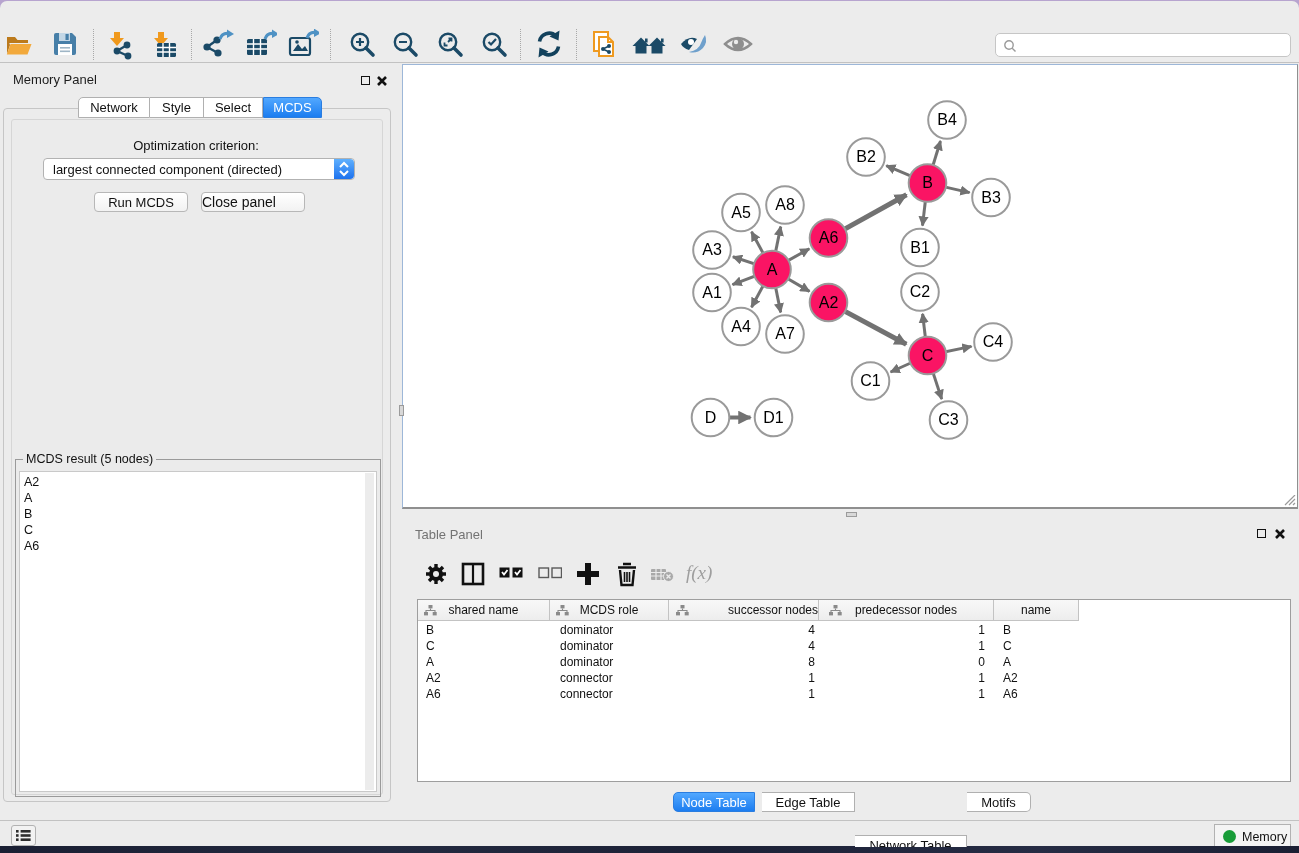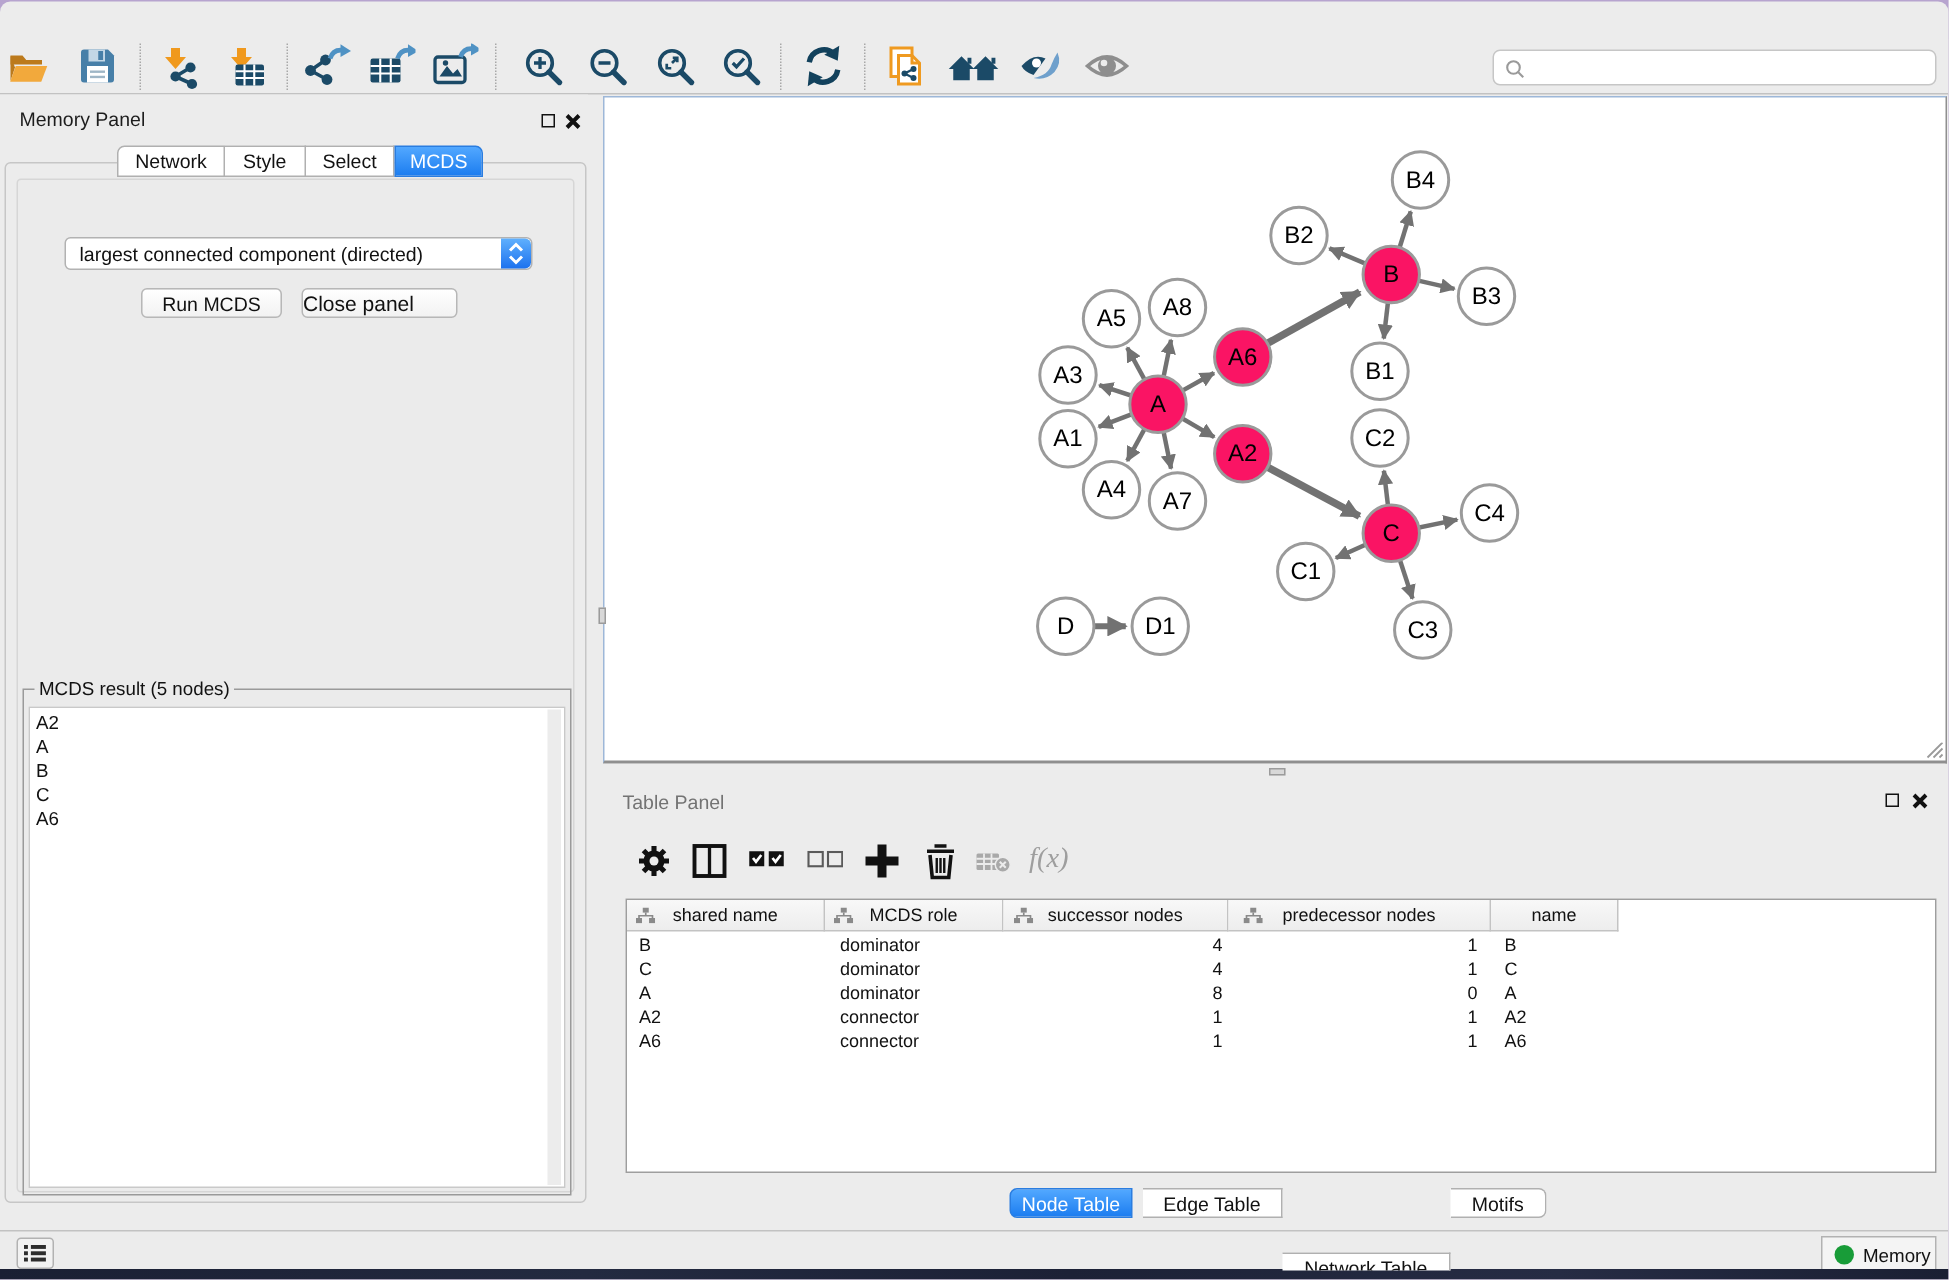--- a/index.html
+++ b/index.html
@@ -194,20 +194,21 @@
     </svg>
     <div class="tabrow" style="left:78px; top:34px; width:250px; height:21px;">
       <div class="tab" style="left:0; width:72px; border-radius:5px 0 0 0;">Network</div>
       <div class="tab" style="left:72px; width:54px; border-left:none;">Style</div>
       <div class="tab" style="left:126px; width:59px; border-left:none;">Select</div>
       <div class="tab sel" style="left:185px; width:59px; border-radius:0 5px 0 0;">MCDS</div>
     </div>
     <div id="cpbox">
         <div id="cpinner"></div>
       </div>
+    <div style="position:absolute; left:0; width:392px; top:75px; text-align:center; font-size:13px; color:#111;">Optimization criterion:</div>
     <div style="position:absolute; left:43px; top:95px; width:312px; height:22px; background:#fff; border:1px solid #b2b2b2; border-radius:4px;">
       <div style="position:absolute; left:9px; top:3px; font-size:13px; color:#111;">largest connected component (directed)</div>
       <div style="position:absolute; right:0px; top:0px; width:20px; height:20px; background:linear-gradient(#5fb0fe,#1d72ee); border-radius:0 4px 4px 0;">
         <svg width="20" height="20">
             <path d="M6 8 L10 4 L14 8" fill="none" stroke="#fff" stroke-width="2"></path>
             <path d="M6 12 L10 16 L14 12" fill="none" stroke="#fff" stroke-width="2"></path>
           </svg>
       </div>
     </div>
     <div style="position:absolute; left:94px; top:129px; width:94px; height:20px; background:linear-gradient(#ffffff,#f2f2f2); border:1px solid #b7b7b7; border-radius:4px; text-align:center; line-height:19px; font-size:13px; color:#111;">Run MCDS</div>
@@ -347,21 +348,21 @@
     <svg style="position:absolute;left:248px;top:48px" width="24" height="14" viewBox="0 0 24 14">
       <rect x="1" y="1" width="15" height="11" rx="1" fill="#a9a9a9"></rect>
       <path d="M1 4.5 H16 M1 8 H16 M6 1 V12 M11 1 V12" stroke="#ececec" stroke-width="1.2"></path>
       <circle cx="18.5" cy="8.5" r="5" fill="#a9a9a9" stroke="#ececec" stroke-width="1"></circle>
       <path d="M16.5 6.5 L20.5 10.5 M20.5 6.5 L16.5 10.5" stroke="#ececec" stroke-width="1.4"></path>
     </svg>
     <div style="position:absolute;left:284px;top:42px;font-family:'Liberation Serif',serif;font-style:italic;font-size:19px;color:#9e9e9e;">f(x)</div>
     <div id="tbox">
       <div class="thead" style="left:0;width:132px;">shared name</div>
       <div class="thead" style="left:132px;width:119px;">MCDS role</div>
-      <div class="thead" style="left:251px;width:150px;">successor nodes</div>
+      <div class="thead" style="left:251px;width:150px;text-align:right;">successor nodes</div>
       <div class="thead" style="left:401px;width:175px;">predecessor nodes</div>
       <div class="thead" style="left:576px;width:85px;">name</div>
       <svg style="position:absolute;left:6px;top:5px" width="13" height="12" viewBox="0 0 13 12">
           <g fill="#8a8a8a">
             <rect x="4.5" y="0" width="4" height="3.4"></rect>
             <rect x="0" y="7" width="4" height="3.4"></rect>
             <rect x="8.7" y="7" width="4" height="3.4"></rect>
             <path d="M6.5 3.4 V5.5 M2 7 V5.5 H11 V7" fill="none" stroke="#8a8a8a" stroke-width="1.1"></path>
           </g>
         </svg>

